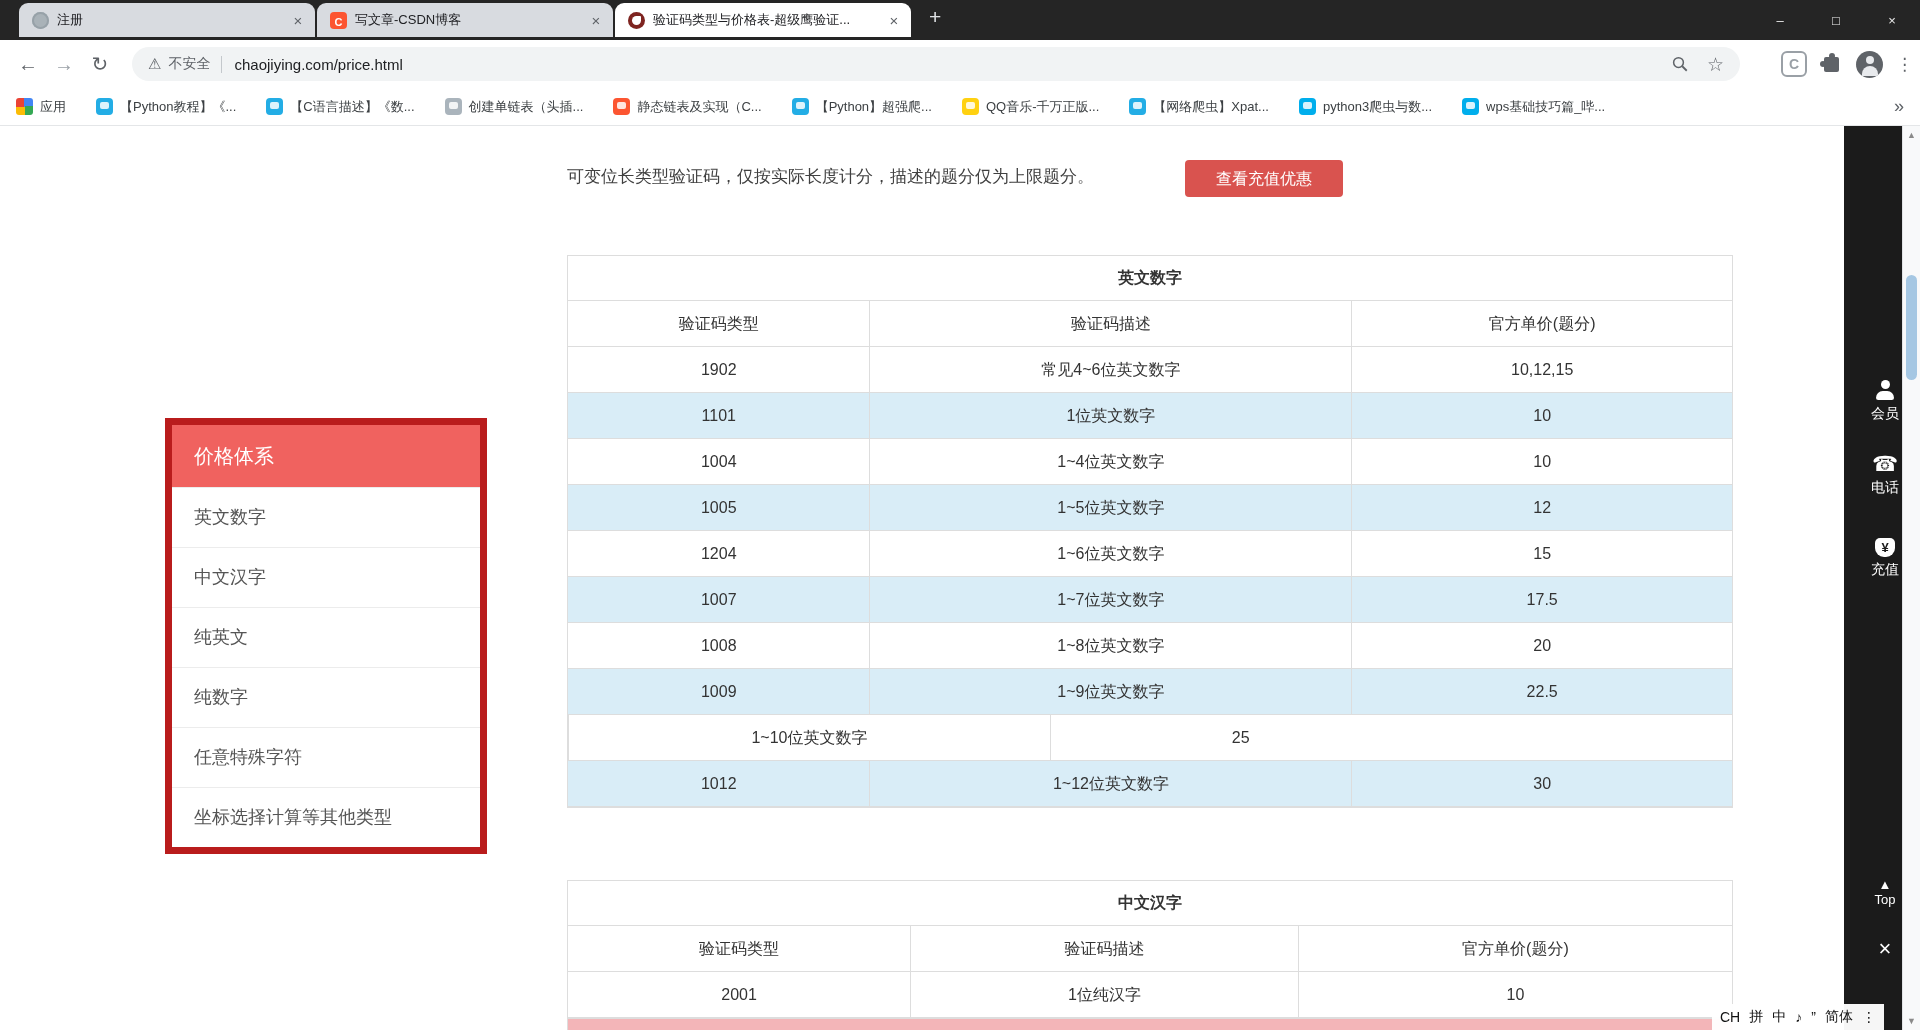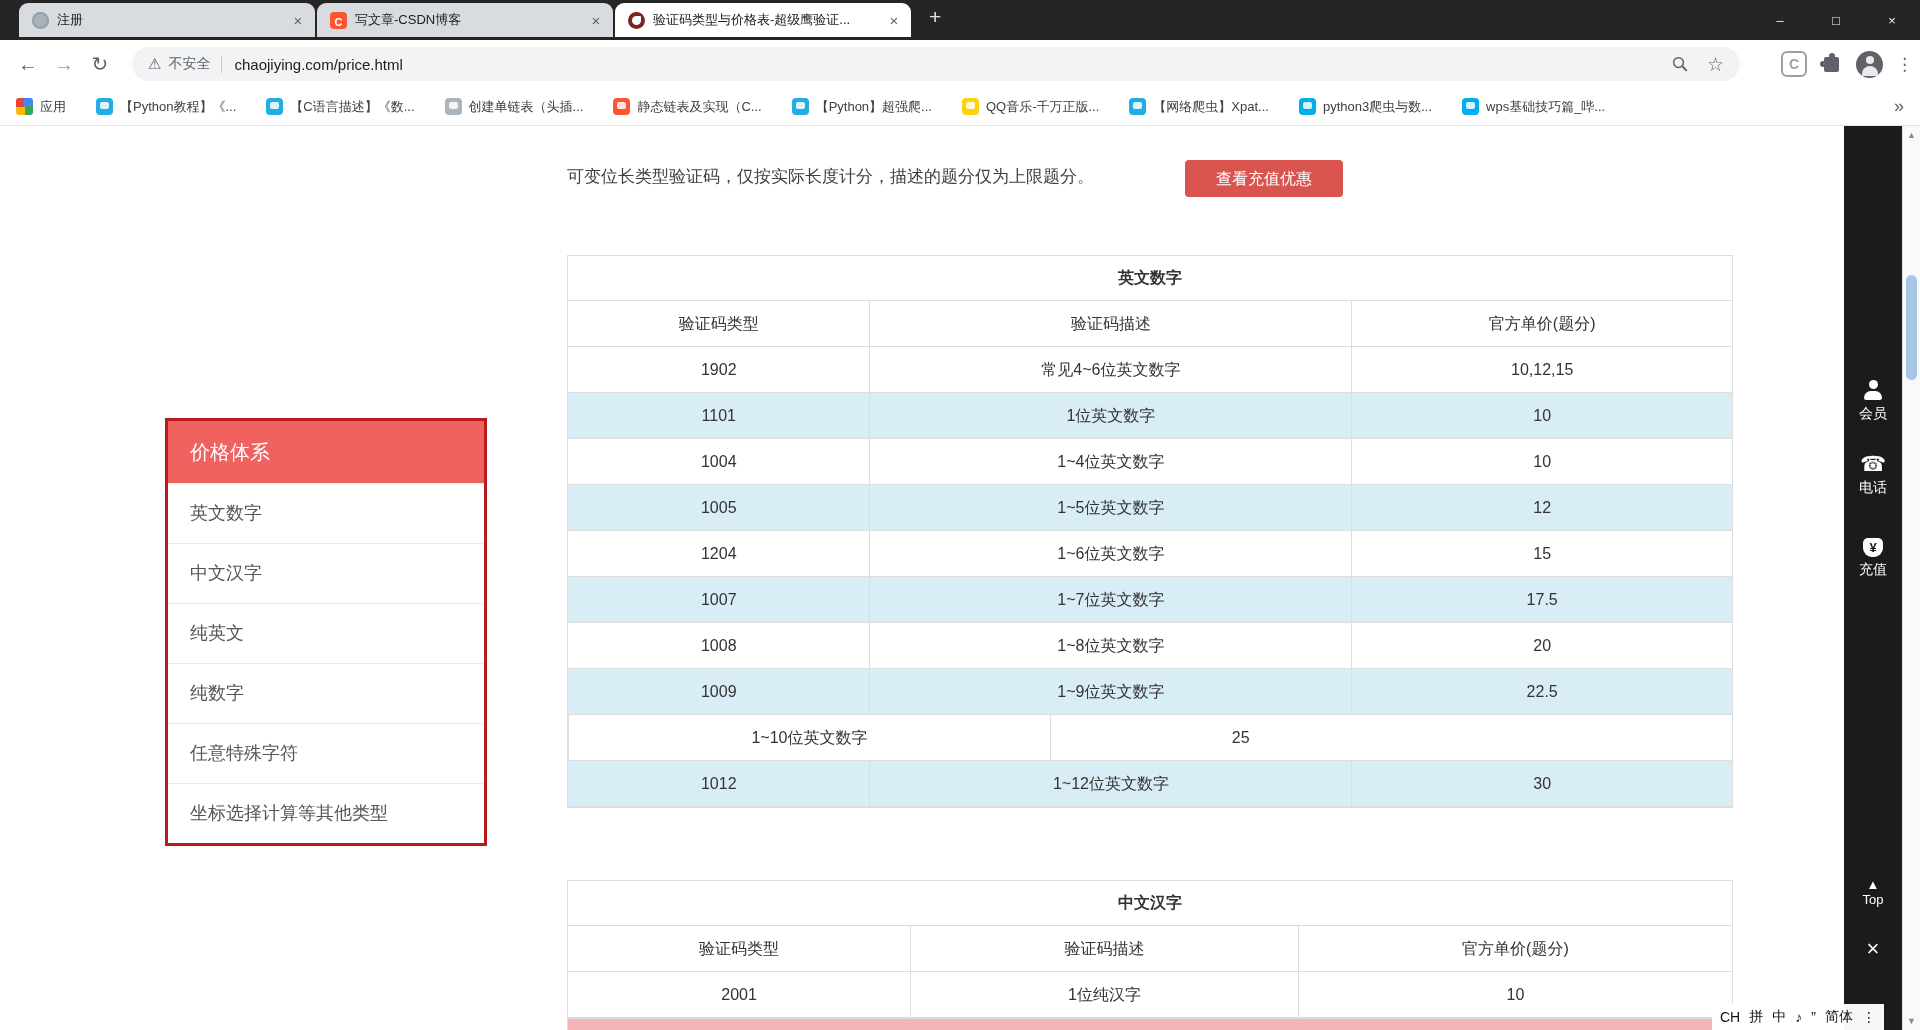--- a/index.html
+++ b/index.html
@@ -53,39 +53,39 @@
   .bm-fav::after { content: ""; display: block; margin: 4px auto 0; width: 9px; height: 7px; background: rgba(255,255,255,0.85); border-radius: 2px; }
   .apps-icon { width: 17px; height: 17px; border-radius: 3px; flex: none;
     background: conic-gradient(#4285f4 0 25%, #34a853 0 50%, #fbbc05 0 75%, #ea4335 0); }
   .bm-overflow { position: absolute; right: 16px; font-size: 18px; color: #5f6368; }
 
   
   .content { position: relative; height: 904px; background: #fff; overflow: hidden; }
   .intro { position: absolute; left: 567px; top: 32px; width: 640px; font-size: 17px; color: #404040; line-height: 38px; }
   .promo-btn { position: absolute; left: 1185px; top: 34px; width: 158px; height: 37px; background: #d9534f; color: #fff; font-size: 16px; border: none; border-radius: 4px; text-align: center; line-height: 37px; }
 
-  .menu { position: absolute; left: 165px; top: 292px; width: 322px; border: 3px solid #b91c1c; background: #fff; }
+  .menu { position: absolute; left: 165px; top: 292px; width: 322px; border: 7px solid #b91c1c; background: #fff; }
   .menu-header { height: 62px; line-height: 62px; background: #f0625f; color: #fff; font-size: 20px; padding-left: 22px; }
   .menu-item { height: 60px; line-height: 59px; font-size: 18px; color: #555; padding-left: 22px; border-top: 1px solid #ececec; }
 
   .price-table { position: absolute; left: 567px; width: 1166px; border: 1px solid #ddd; background: #fff; }
   #table1 { top: 129px; }
   #table2 { top: 754px; }
   .pt-title { height: 45px; line-height: 44px; text-align: center; font-weight: bold; font-size: 16px; color: #333; border-bottom: 1px solid #ddd; }
   .pt-head, .pt-row { display: flex; height: 46px; line-height: 45px; border-bottom: 1px solid #ddd; font-size: 16px; color: #333; text-align: center; }
   .pt-body .pt-row:nth-child(even) { background: #d9edf7; }
   .pt-head > div, .pt-row > div { overflow: hidden; }
   .c2, .c3 { border-left: 1px solid #ddd; }
   .t1 .c1 { width: 25.9%; } .t1 .c2 { width: 41.4%; } .t1 .c3 { width: 32.7%; }
   .t2 .c1 { width: 29.4%; } .t2 .c2 { width: 33.3%; } .t2 .c3 { width: 37.3%; }
   .row-pink { height: 46px; background: #f3b5b8; border-top: 1px solid #ddd; }
 
   
   .side-strip { position: absolute; left: 1844px; top: 0; width: 58px; height: 904px; background: #1b1b1b; z-index: 3; }
-  .sw { position: absolute; left: 0; width: 100%; text-align: center; color: #fff; }
+  .sw { position: absolute; left: 12px; width: 100%; text-align: center; color: #fff; }
   .sw-label { font-size: 14px; margin-top: 4px; }
   .icon-person { position: relative; width: 22px; height: 22px; margin: 0 auto; }
   .icon-person::before { content: ""; position: absolute; left: 6.5px; top: 1px; width: 9px; height: 9px; border-radius: 50%; background: #fff; }
   .icon-person::after { content: ""; position: absolute; left: 2px; top: 12px; width: 18px; height: 9px; border-radius: 9px 9px 3px 3px; background: #fff; }
   .icon-phone { font-size: 21px; line-height: 22px; color: #fff; }
   .icon-money { width: 20px; height: 19px; margin: 0 auto; background: #fff; border-radius: 5px 5px 9px 9px; color: #1b1b1b; font-size: 13px; font-weight: bold; line-height: 20px; text-align: center; }
   .icon-money::after { content: "¥"; }
   .sw-top-arrow { font-size: 13px; line-height: 14px; }
   .sw-top-label { font-size: 13px; }
   .sw-close { font-size: 22px; line-height: 22px; }

